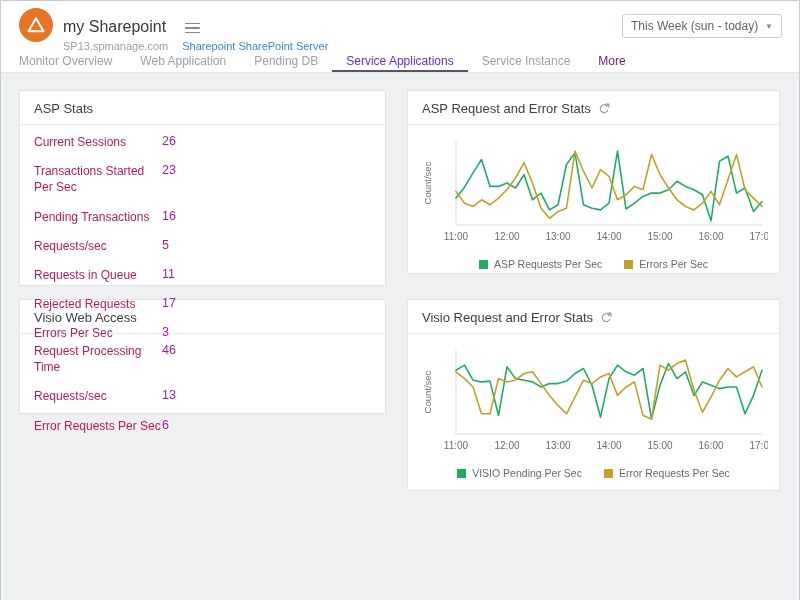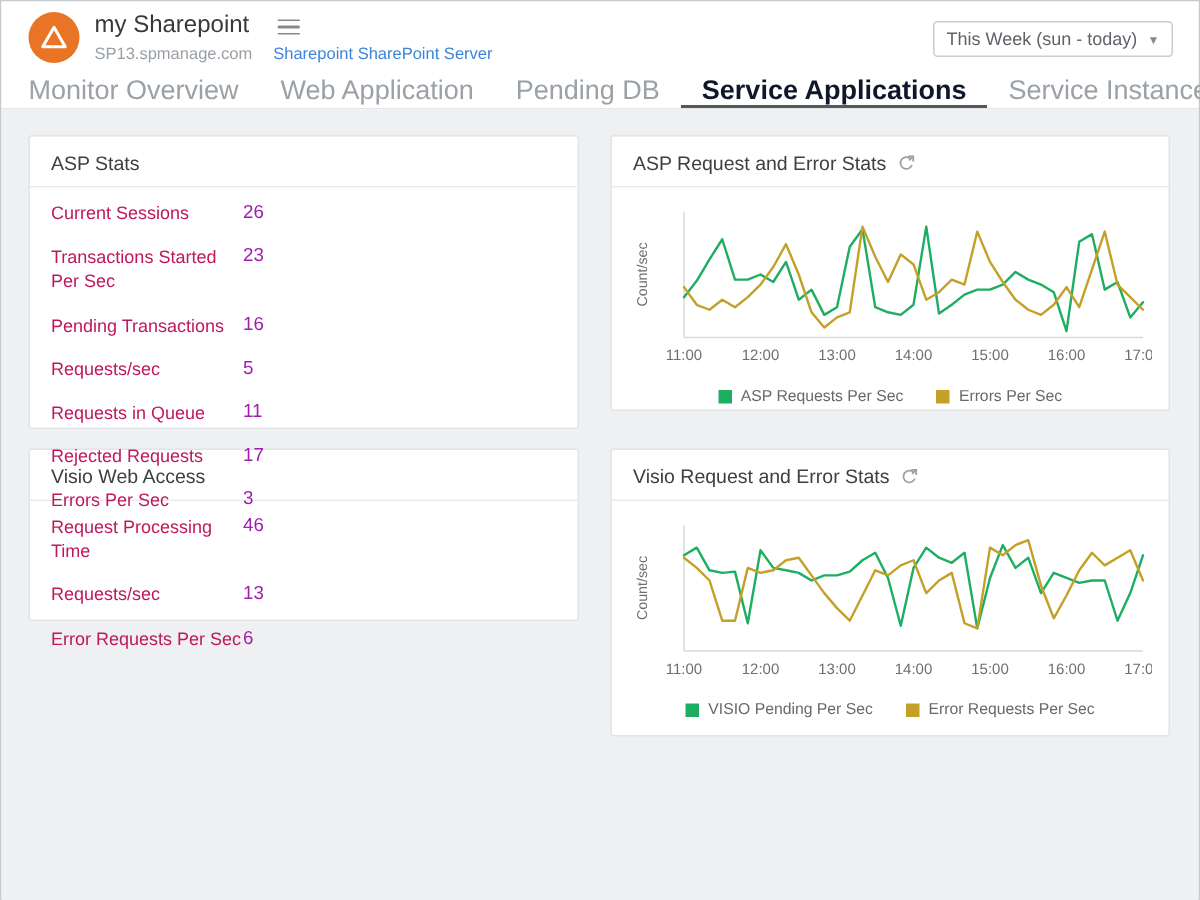--- a/index.html
+++ b/index.html
@@ -10,43 +10,43 @@
   }
   .app { width:800px; height:600px; border:1px solid #c8cbce; background:#fff; position:relative; }
 
   
   .header { height:48px; background:#fff; position:relative; }
   .logo {
     position:absolute; left:18px; top:7px; width:34px; height:34px; border-radius:50%;
     background:#ea7425; display:flex; align-items:center; justify-content:center;
   }
   .title-block { position:absolute; left:62px; top:7px; }
-  .title-row { display:flex; align-items:center; gap:19px; }
+  .title-row { display:flex; align-items:center; gap:19px;margin-top:10px; }
   .app-title { font-size:16px; color:#36393c; }
   .menu-icon { width:15px; cursor:pointer; display:inline-flex; flex-direction:column; gap:3px; padding-top:2px;}
   .menu-icon span { display:block; height:1.6px; background:#85898d; border-radius:1px; }
   .subtitle-row { display:flex; align-items:center; gap:14px; margin-top:4px; }
   .host { font-size:11px; color:#9aa0a6; }
   .sp-link { font-size:11px; color:#3d85d8; text-decoration:none; }
   .range-select {
     position:absolute; right:17px; top:13px; width:160px; height:24px;
     border:1px solid #c9cdd1; border-radius:3px; background:#fff;
     display:flex; align-items:center; justify-content:space-between;
     padding:0 8px; font-size:12px; color:#5f6368; cursor:pointer;
   }
   .caret { font-size:8px; color:#85898d; }
 
   
   .nav { height:24px; background:#fff; border-bottom:1px solid #e4e6e8; display:flex; align-items:stretch; padding-left:18px; }
   .tab {
-    font-size:18px; color:#9ba1a6; padding:2px 14px 0 14px; display:flex; align-items:center;
+    font-size:12px; color:#9ba1a6; padding:2px 14px 0 14px; display:flex; align-items:center;
     cursor:pointer; border-bottom:2px solid transparent; white-space:nowrap;
   }
   .tab:first-child { padding-left:0; }
-  .tab.active { color:#0f172a; font-weight:bold; border-bottom-color:#55585b; }
+  .tab.active { color:#6d28d9; font-weight:normal; border-bottom-color:#55585b; }
   .tab.more { color:#701a75; }
 
   
   .content { height:527px; background:#eef0f1; padding:17px 17px 0 18px; display:flex; gap:21px; align-items:flex-start; }
   .col-left  { width:367px; }
   .col-right { width:373px; }
   .panel { background:#fff; border:1px solid #e2e4e7; border-radius:2px; }
   .panel-title {
     font-size:13px; color:#3c4043; padding:10px 14px 8px 14px; border-bottom:1px solid #e9ebed;
     display:flex; align-items:center; gap:7px;

